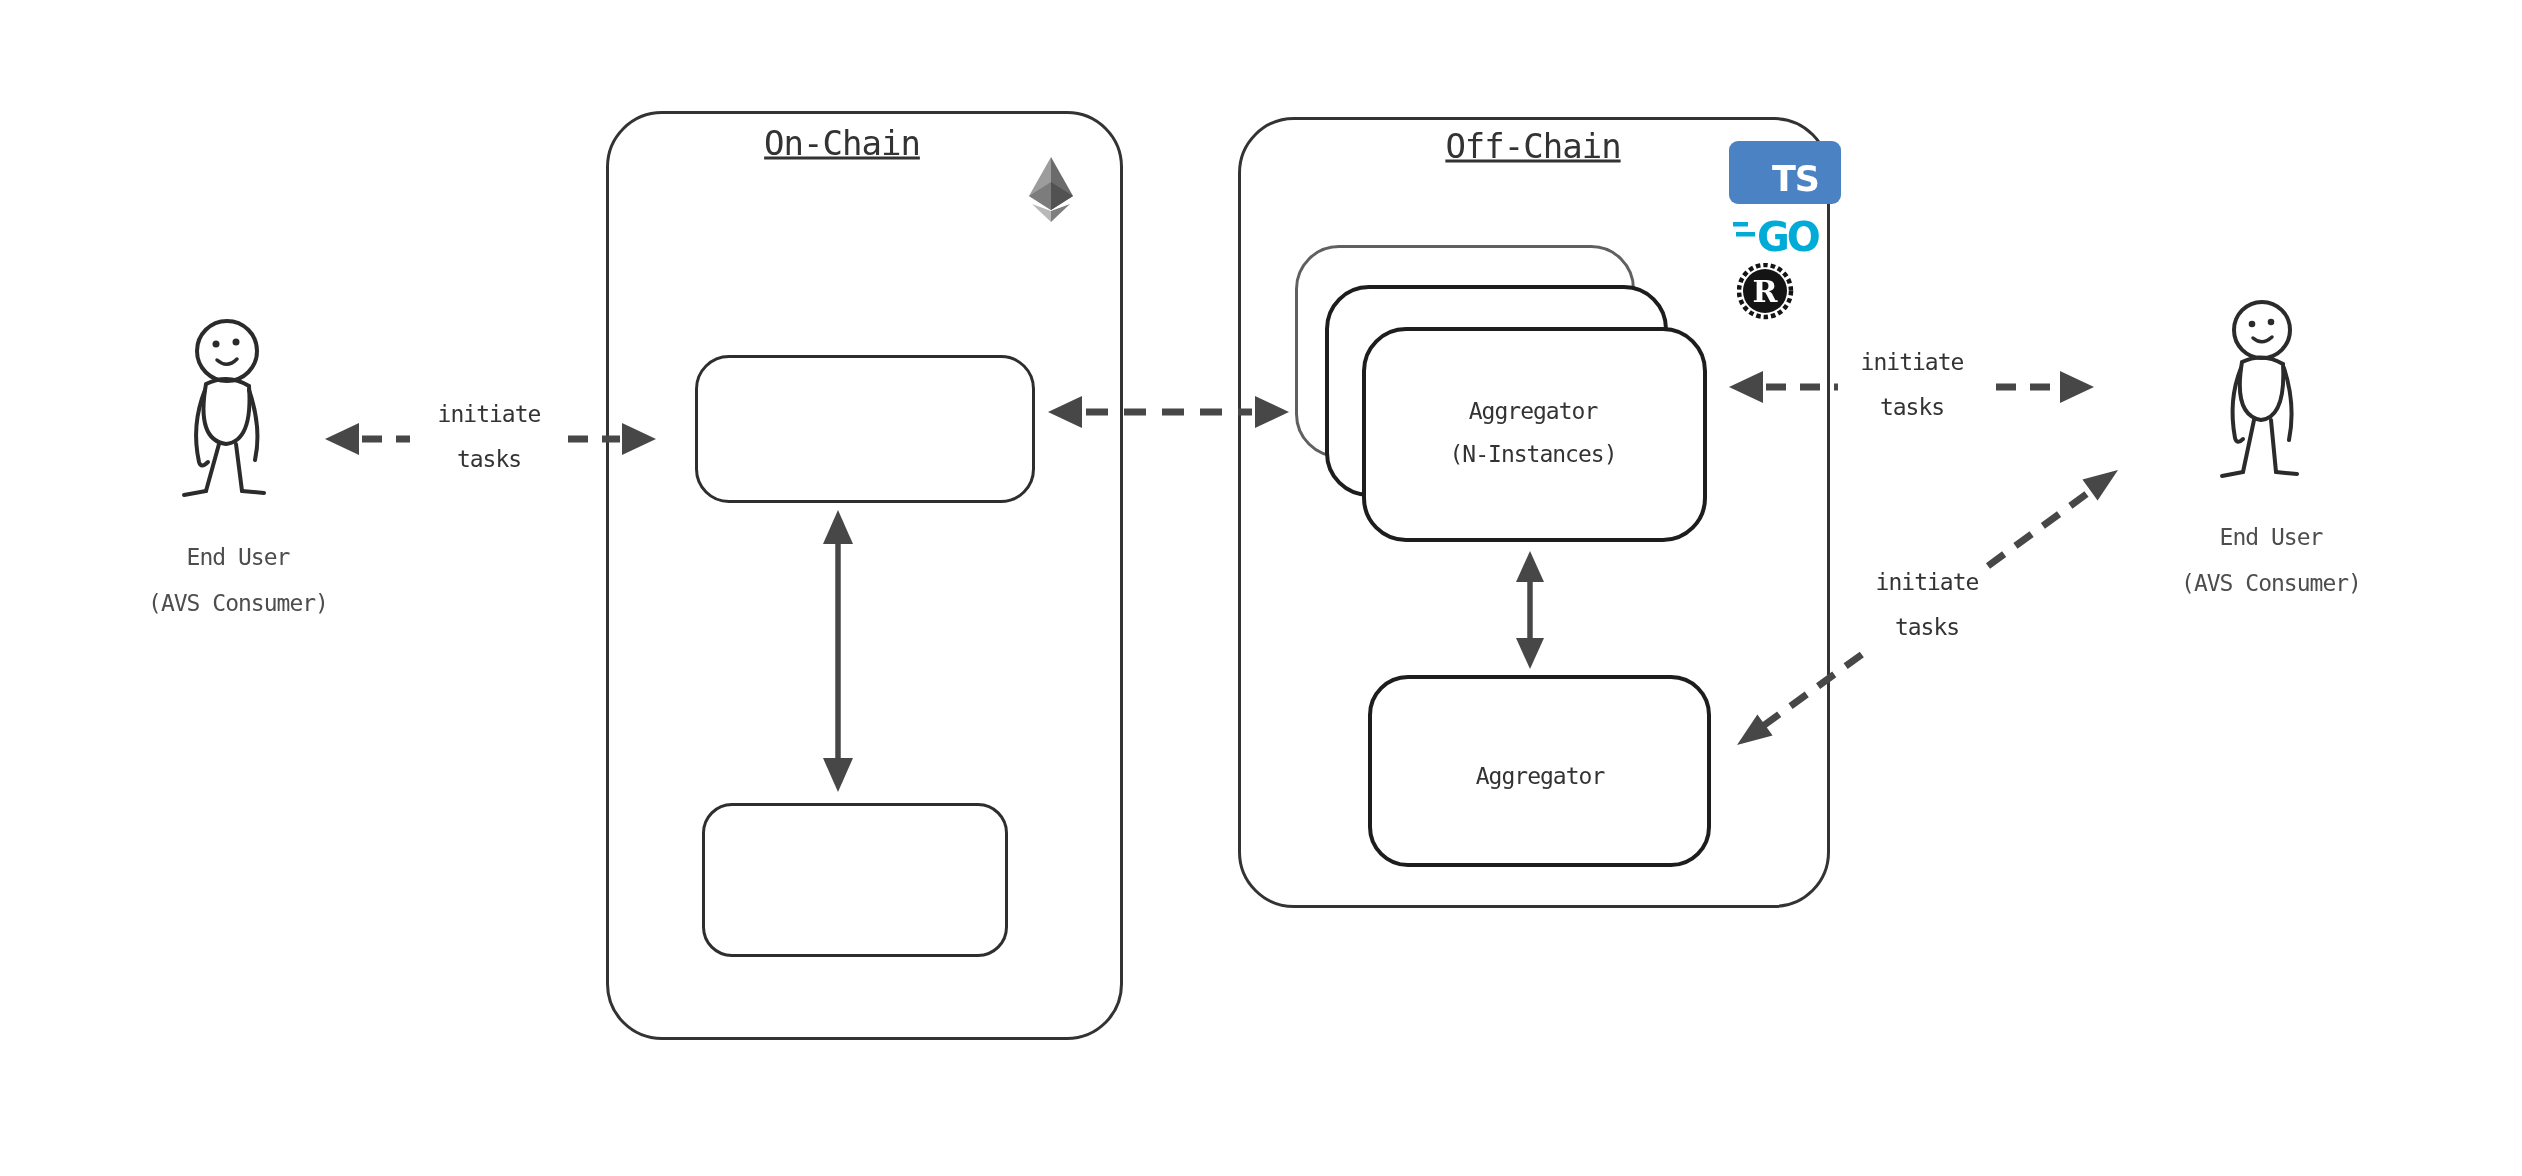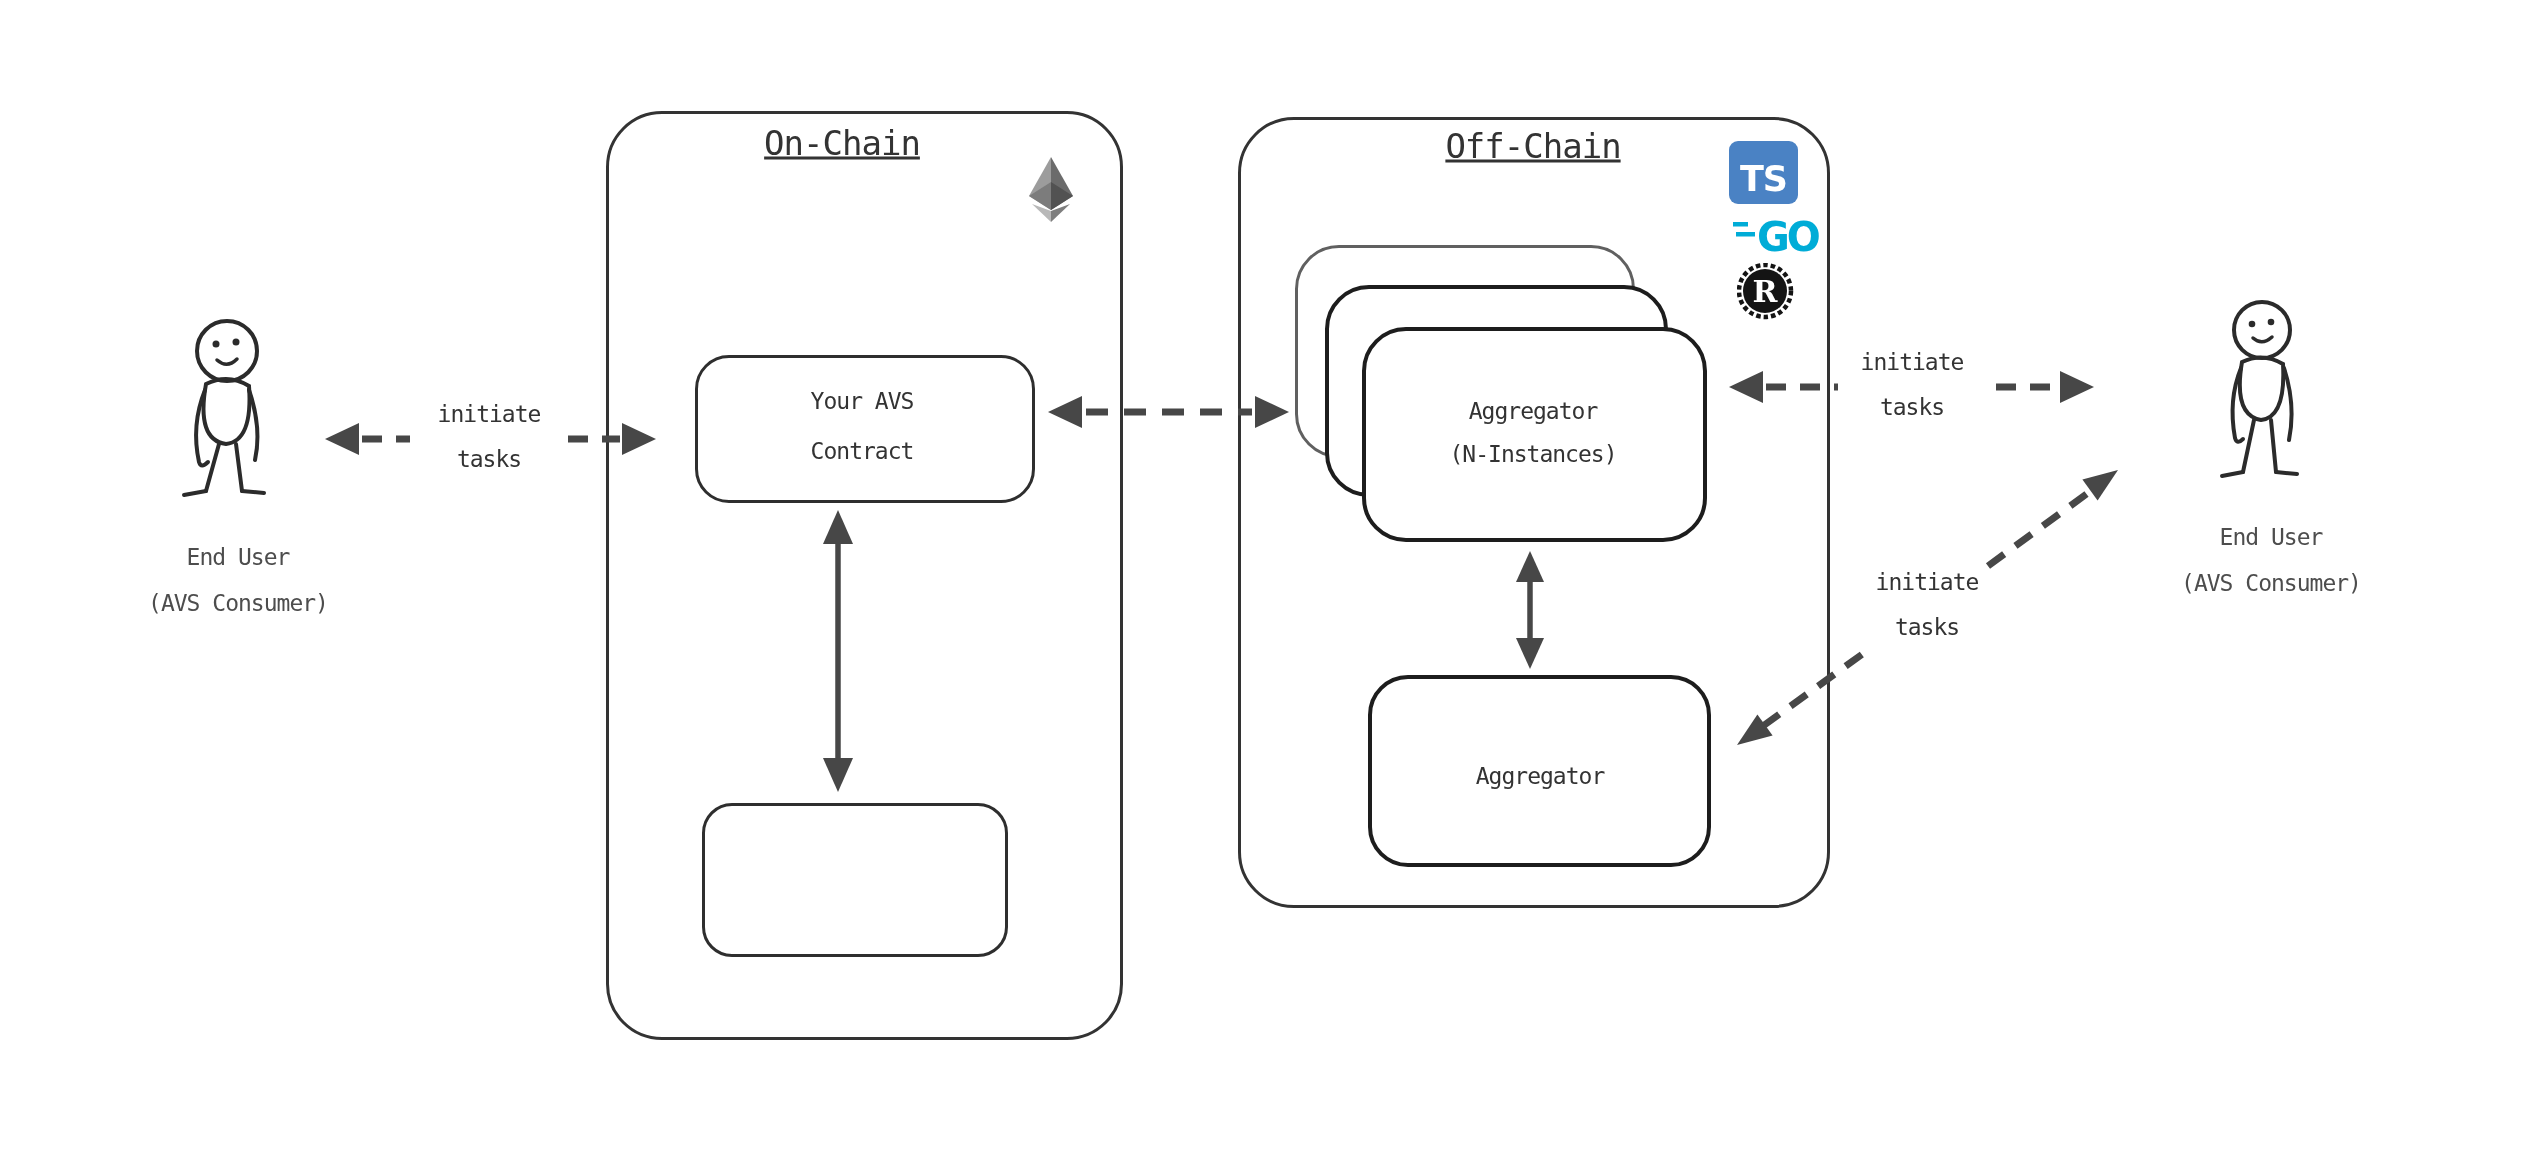--- a/index.html
+++ b/index.html
@@ -22,21 +22,21 @@
     white-space:nowrap;
   }
   .title{font-size:34px;}
   .node-lbl{line-height:50px;}
   .node-lbl-sm{line-height:46px;}
   .op-lbl{line-height:43px;}
   .caption{color:#4d4d4d;line-height:46px;}
   .ts-logo{
     position:absolute;left:1729px;top:141px;width:69px;height:63px;
     background:#4a82c4;border-radius:9px;display:flex;
-    align-items:flex-end;justify-content:center;
+    align-items:flex-end;justify-content:flex-start;padding-left:43px;
   }
   .ts-logo span{
     color:#ffffff;font-family:"DejaVu Sans",sans-serif;font-weight:bold;
     font-size:35px;letter-spacing:-1px;line-height:1;padding-bottom:7px;
   }
   .logo-svg{position:absolute;pointer-events:none;}
 </style>
 </head>
 <body>
 
@@ -145,24 +145,20 @@
 
   <svg class="logo-svg" style="left:1737px;top:263px;" width="58" height="58">
     <circle cx="28" cy="28" r="26" fill="none" stroke="#141414" stroke-width="4.5" stroke-dasharray="4.5 3"></circle>
     <circle cx="28" cy="28" r="22" fill="#141414"></circle>
     <text x="28" y="39" text-anchor="middle" font-family="DejaVu Serif, serif" font-weight="bold" font-size="30" fill="#ffffff">R</text>
   </svg>
 
   <div class="lbl title" style="left:842px;top:143px;text-decoration:underline;">On-Chain</div>
   <div class="lbl title" style="left:1533px;top:146px;text-decoration:underline;">Off-Chain</div>
 
-  <div class="lbl node-lbl" style="left:862px;top:426px;">
-    <div>Your AVS</div>
-    <div>Contract</div>
-  </div>
 
 
   <div class="lbl op-lbl" style="left:1533px;top:433px;">
     <div>Aggregator</div>
     <div>(N-Instances)</div>
   </div>
 
   <div class="lbl" style="left:1540px;top:776px;">Aggregator</div>
 
   <div class="lbl" style="left:489px;top:437px;">

